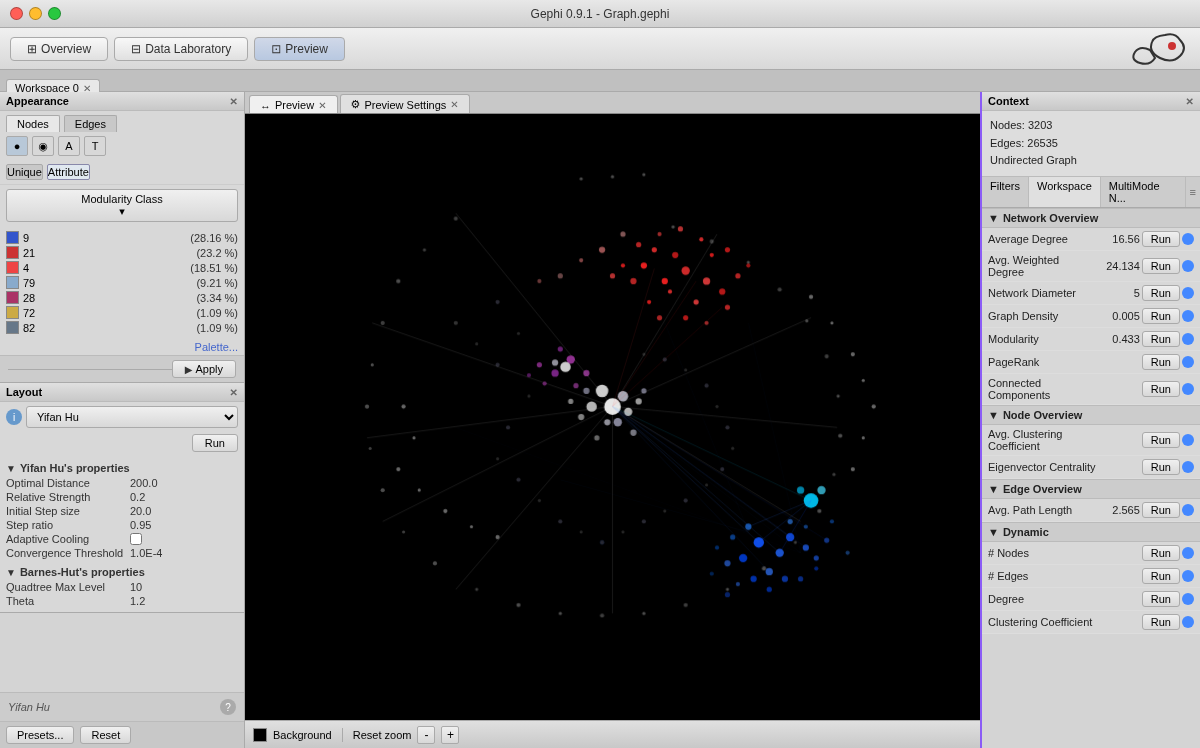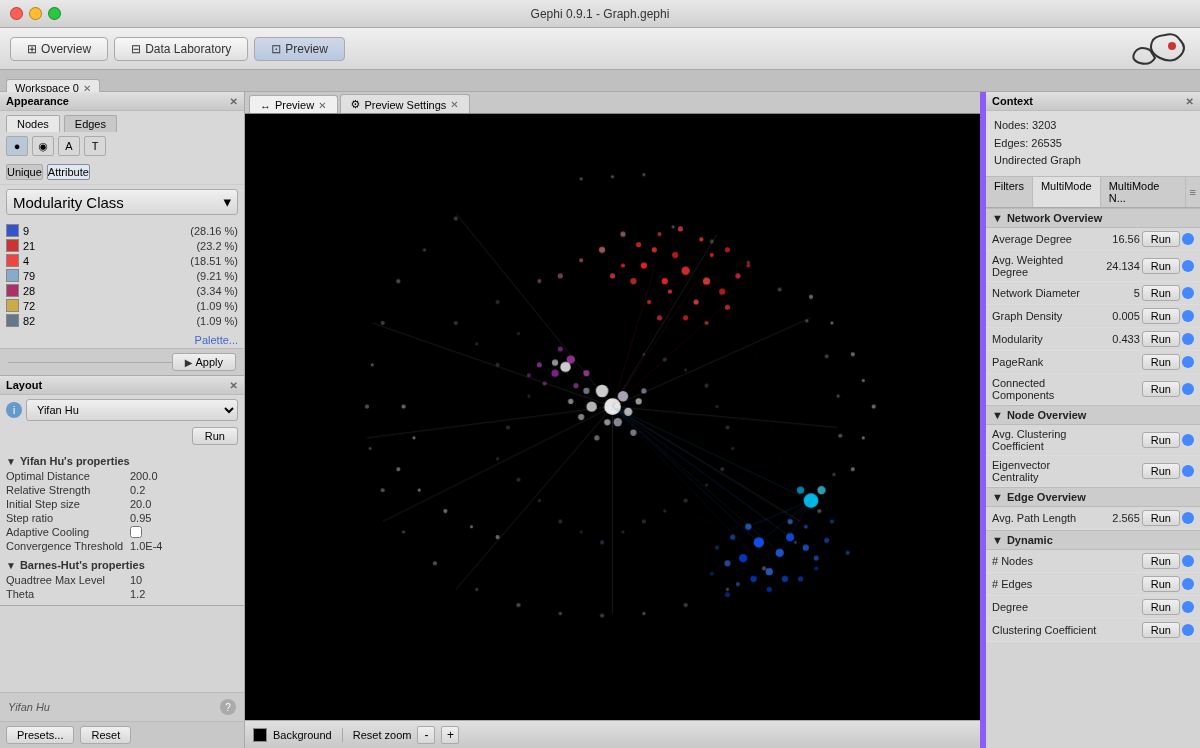--- a/index.html
+++ b/index.html
@@ -43,21 +43,21 @@
     .ne-tab.active { background: #e8e8e8; }
     .attr-tabs { display: flex; padding: 4px 6px; gap: 4px; border-bottom: 1px solid #ccc; }
     .attr-tab { padding: 1px 0; background: #c8c8c8; border: 1px solid #aaa; border-radius: 2px; cursor: pointer; font-size: 11px; }
     .attr-tab.active { background: #e0e8f0; border-color: #88a; }
     .icon-row { display: flex; padding: 4px 6px; gap: 4px; }
     .icon-btn { width: 22px; height: 20px; background: #d8d8d8; border: 1px solid #aaa; border-radius: 2px; display: flex; align-items: center; justify-content: center; cursor: pointer; font-size: 11px; }
     .icon-btn.active { background: #b8c8d8; }
 
     
     .dropdown-row { padding: 4px 6px; }
-    .dropdown { width: 100%; padding: 3px 6px; background: linear-gradient(to bottom, #f0f0f0, #d8d8d8); border: 1px solid #aaa; border-radius: 3px; font-size: 15px; cursor: pointer; display: flex; align-items: center; justify-content: space-between; }
+    .dropdown { width: 100%; padding: 3px 6px; background: linear-gradient(to bottom, #f0f0f0, #d8d8d8); border: 1px solid #aaa; border-radius: 3px; font-size: 11px; cursor: pointer; display: flex; align-items: center; justify-content: space-between; flex-direction: column; }
 
     
     .class-list { padding: 4px 6px; }
     .class-item { display: flex; align-items: center; padding: 1px 0; gap: 4px; }
     .color-box { width: 13px; height: 13px; border: 1px solid #888; flex-shrink: 0; }
     .class-num { flex: 1; font-size: 11px; }
     .class-pct { font-size: 11px; color: #333; min-width: 55px; text-align: right; }
 
     .palette-link { text-align: right; padding: 2px 6px; color: #4466cc; font-size: 11px; cursor: pointer; }
 
@@ -106,21 +106,21 @@
     .graph-svg { width: 100%; height: 100%; }
 
     
     .bottom-bar { height: 28px; background: linear-gradient(to bottom, #e0e0e0, #c8c8c8); border-top: 1px solid #aaa; display: flex; align-items: center; padding: 0 8px; gap: 6px; }
     .bg-box { width: 14px; height: 14px; background: #000; border: 1px solid #888; cursor: pointer; }
     .bottom-label { font-size: 11px; cursor: pointer; }
     .separator { width: 1px; height: 14px; background: #aaa; margin: 0 4px; }
     .zoom-btn { width: 18px; height: 18px; background: linear-gradient(to bottom, #f0f0f0, #d8d8d8); border: 1px solid #aaa; border-radius: 2px; display: flex; align-items: center; justify-content: center; font-size: 12px; cursor: pointer; }
 
     
-    .right-panel { width: 220px; background: #d4d4d4; border-left: 6px solid #8b5cf6; display: flex; flex-direction: column; overflow-y: auto; }
+    .right-panel { width: 220px; background: #d4d4d4; border-left: 2px solid #8b5cf6; display: flex; flex-direction: column; overflow-y: auto; }
 
     
     .context-info { padding: 6px 8px; background: #ddd; border-bottom: 1px solid #bbb; }
     .context-row { font-size: 11px; color: #222; line-height: 1.6; }
 
     
     .right-tabs { display: flex; background: #ccc; border-bottom: 1px solid #aaa; }
     .right-tab { padding: 3px 8px; font-size: 11px; cursor: pointer; border-right: 1px solid #bbb; }
     .right-tab.active { background: #e0e0e0; }
     .right-panel-btn { margin-left: auto; padding: 2px 4px; background: none; border: none; font-size: 11px; color: #666; cursor: pointer; }
@@ -584,21 +584,21 @@
       <div class="context-row">Nodes: 3203</div>
       <div class="context-row">Edges: 26535</div>
       <div class="context-row">Undirected Graph</div>
     </div>
 
     <div class="right-tabs">
       <div class="right-tab">
         <span>Filters</span>
       </div>
       <div class="right-tab active">
-        <span>MultiMode</span>
+        <span>Workspace</span>
       </div>
       <div class="right-tab">
         <span>MultiMode N...</span>
       </div>
       <button class="right-panel-btn">≡</button>
     </div>
 
 
     <div class="stat-section">
       <div class="stat-section-header">

